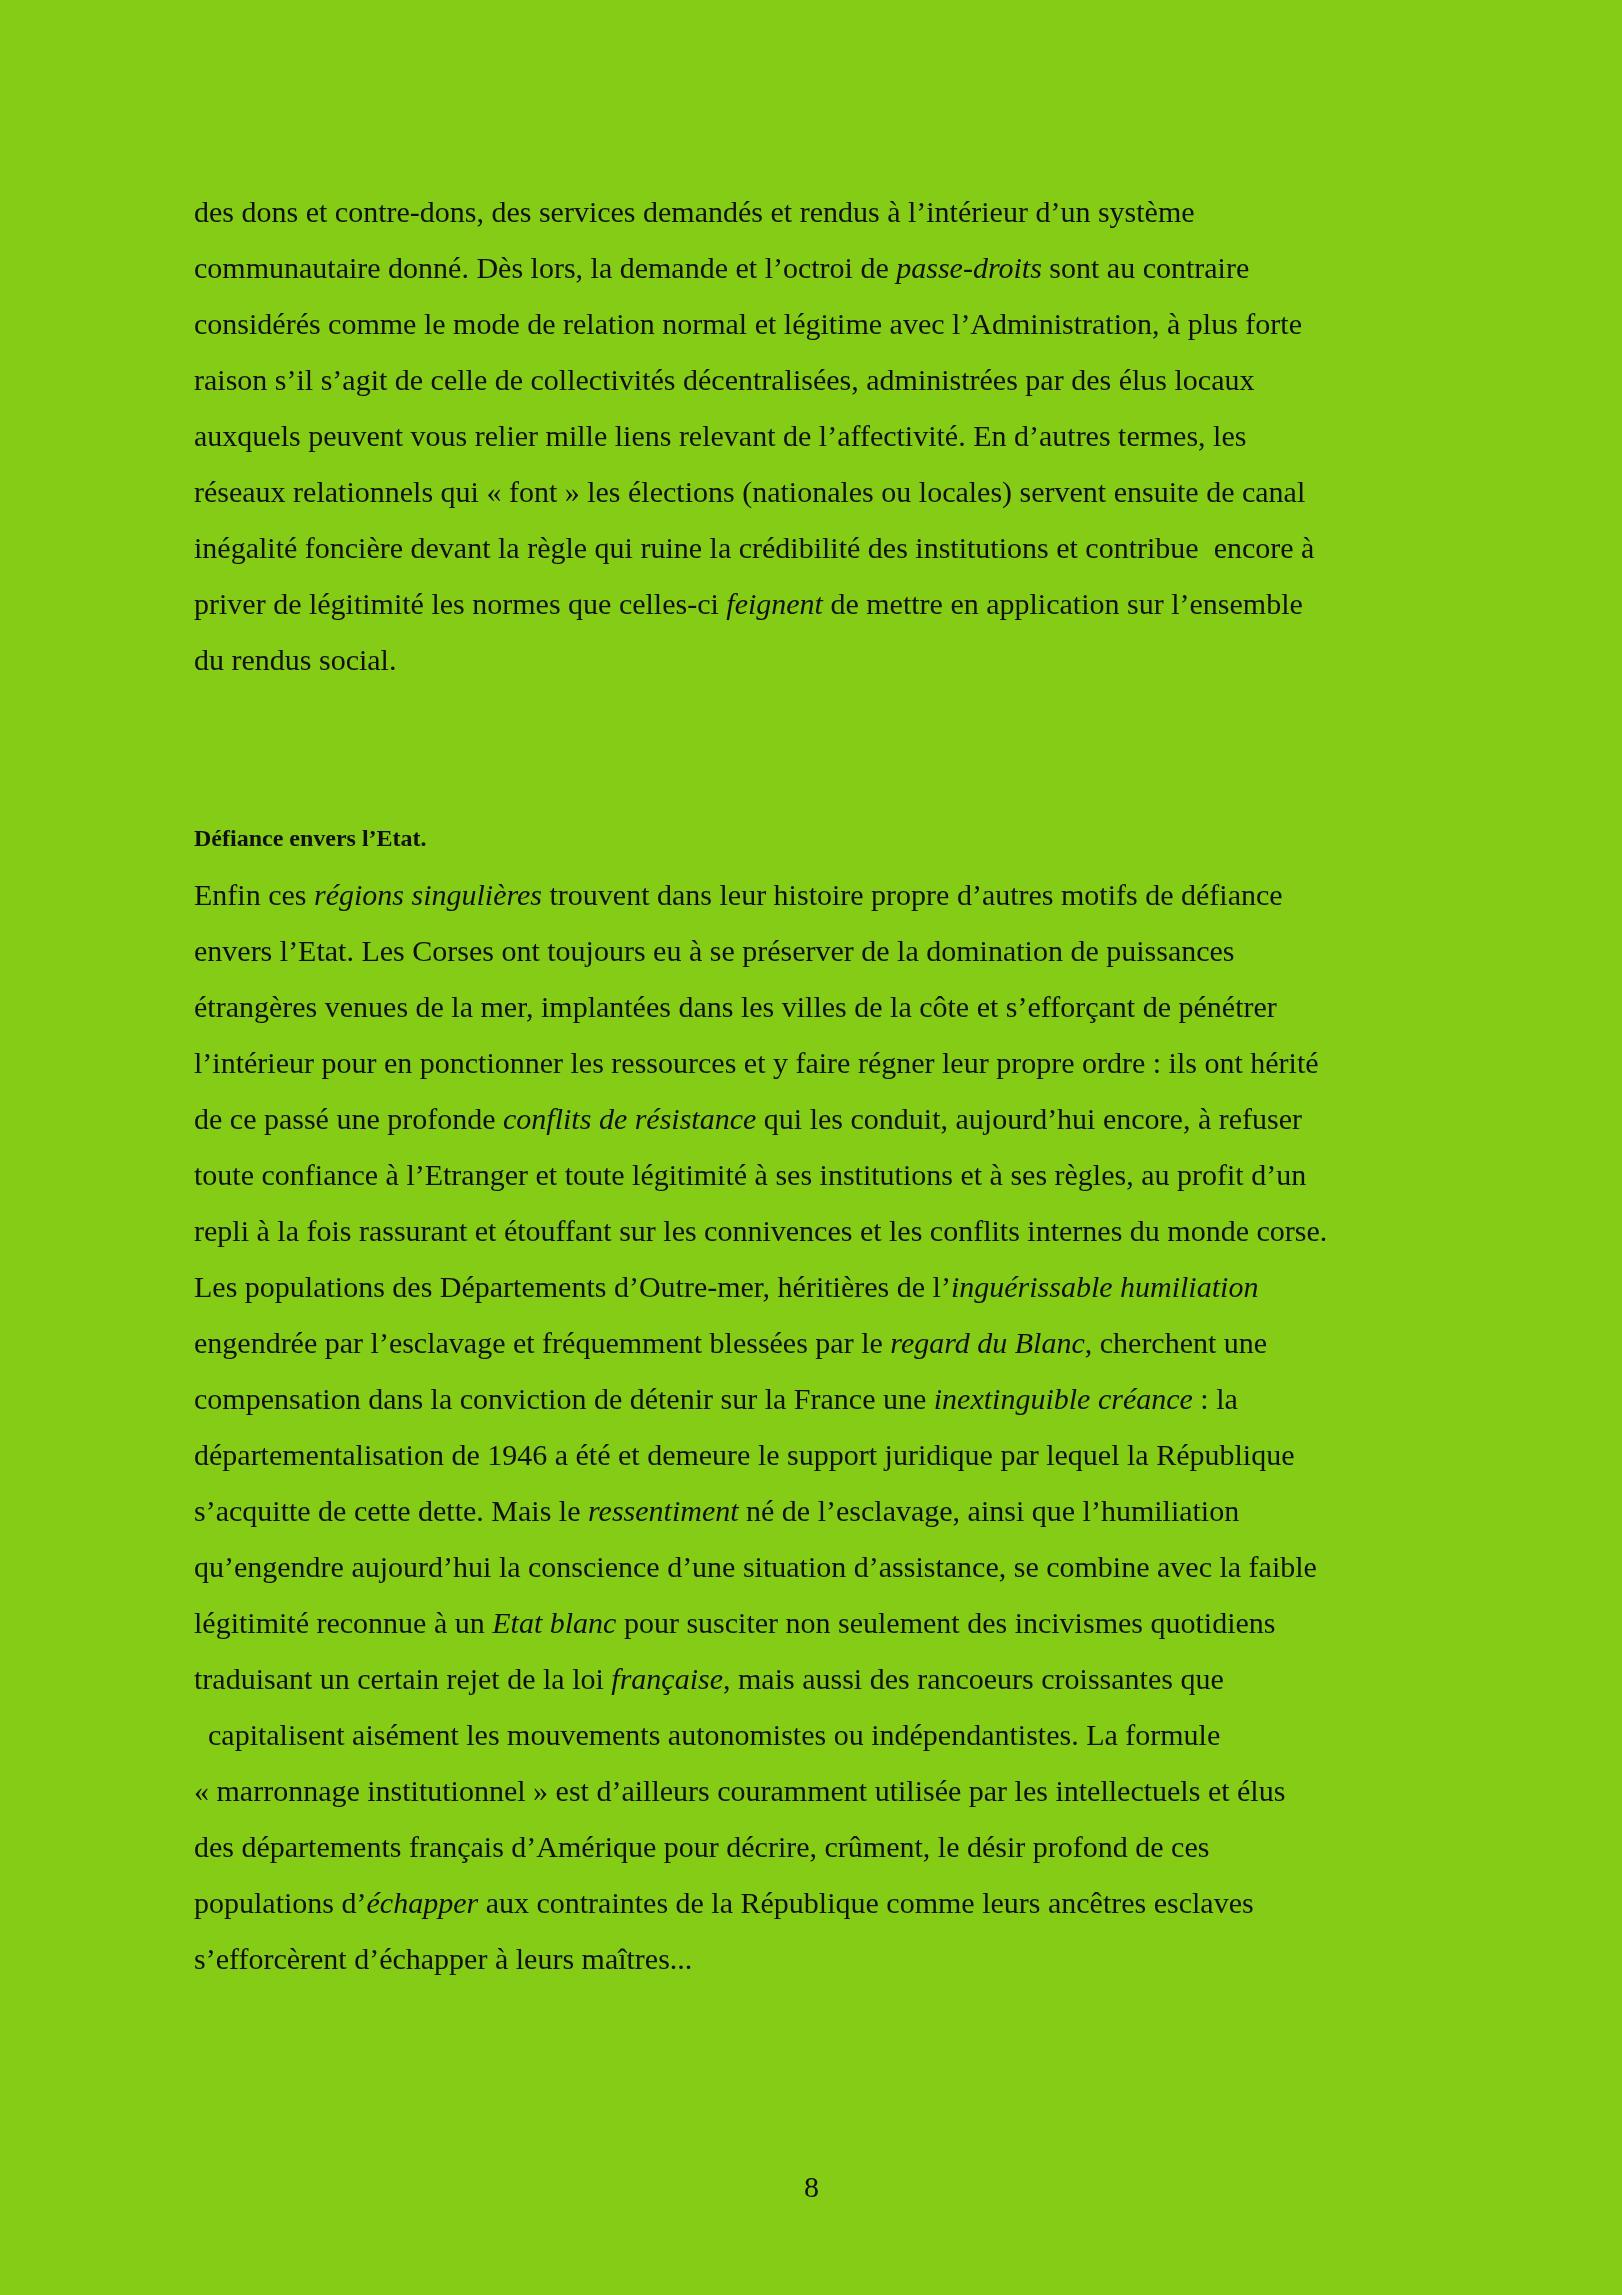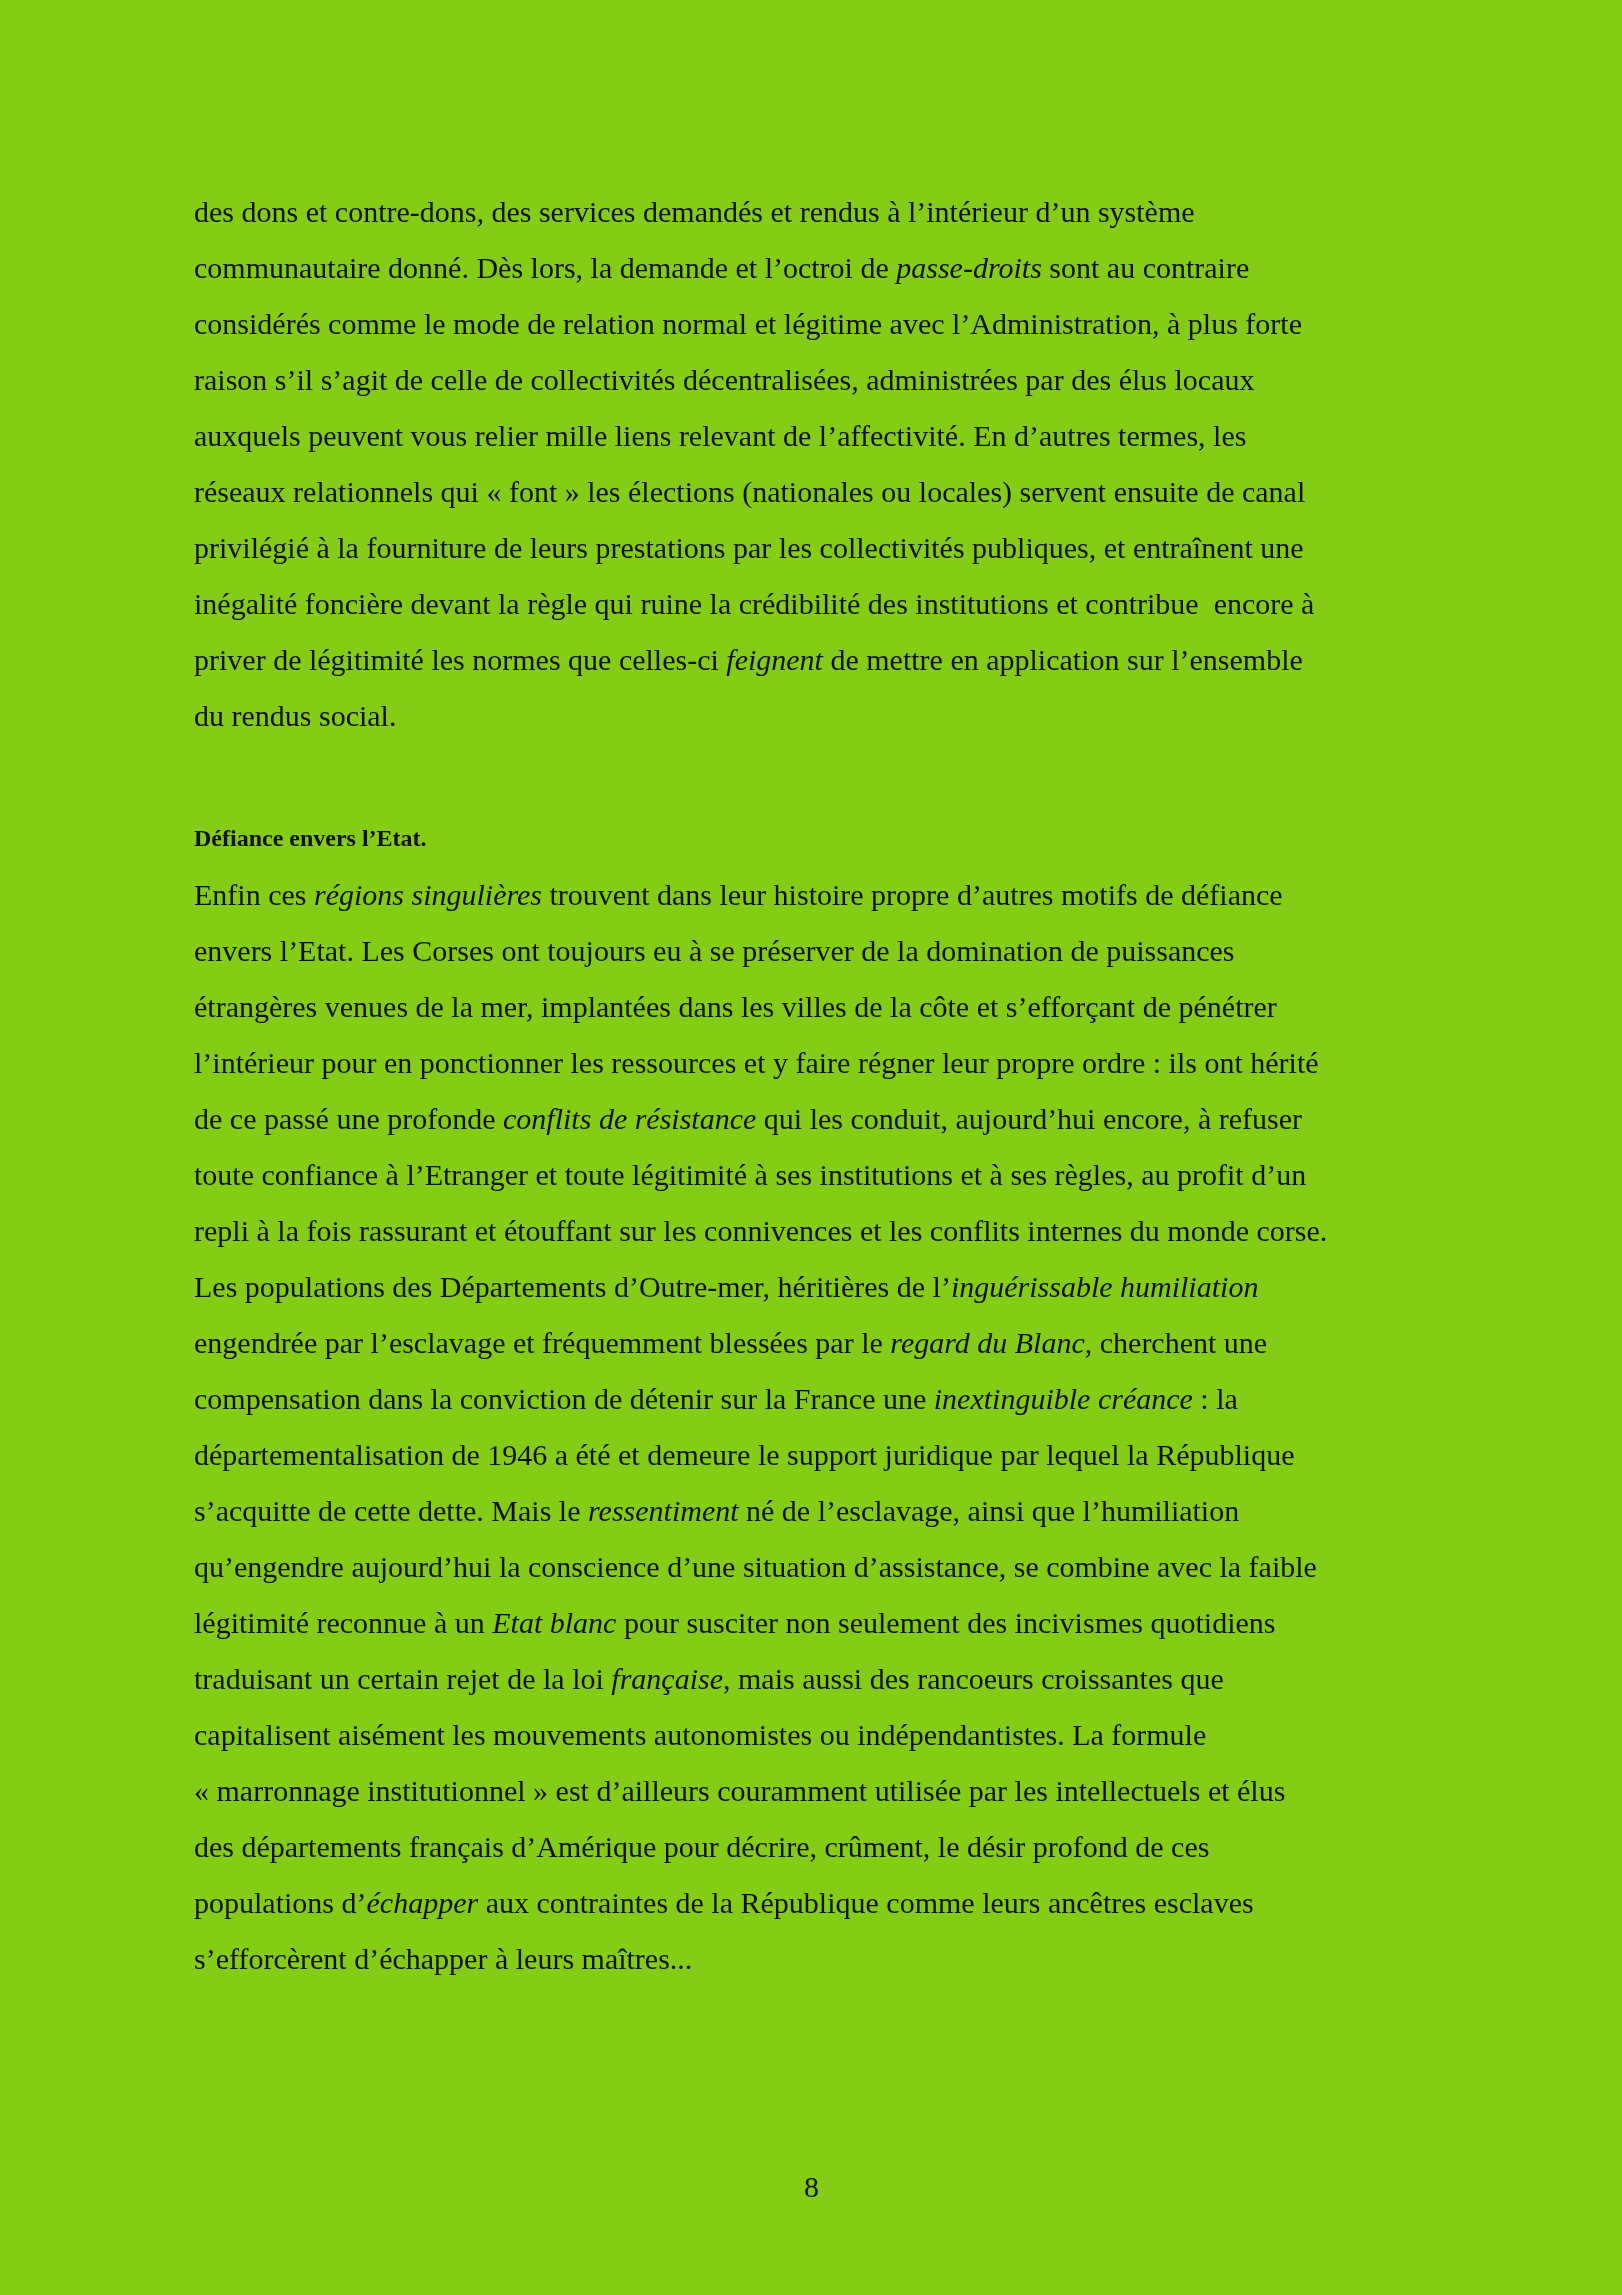--- a/index.html
+++ b/index.html
@@ -22,21 +22,20 @@
 
 <div class="page">
 
   <div class="block" id="para1" style="top:184px;">
       <div class="line" style="text-align: left; text-align-last: left;"><span>des dons et contre-dons, des services demandés et rendus à l’intérieur d’un système</span></div>
       <div class="line" style="text-align: left; text-align-last: left;"><span>communautaire donné. Dès lors, la demande et l’octroi de </span><i>passe-droits</i><span> sont au contraire</span></div>
       <div class="line" style="text-align: left; text-align-last: left;"><span>considérés comme le mode de relation normal et légitime avec l’Administration, à plus forte</span></div>
       <div class="line" style="text-align: left; text-align-last: left;"><span>raison s’il s’agit de celle de collectivités décentralisées, administrées par des élus locaux</span></div>
       <div class="line" style="text-align: left; text-align-last: left;"><span>auxquels peuvent vous relier mille liens relevant de l’affectivité. En d’autres termes, les</span></div>
       <div class="line" style="text-align: left; text-align-last: left;"><span>réseaux relationnels qui « font » les élections (nationales ou locales) servent ensuite de canal</span></div>
-      <div class="line" style="text-align: left; text-align-last: left;"><span>privilégié à la fourniture de leurs prestations par les collectivités publiques, et entraînent une</span></div>
       <div class="line" style="text-align: left; text-align-last: left;"><span>inégalité foncière devant la règle qui ruine la crédibilité des institutions et contribue  encore à</span></div>
       <div class="line" style="text-align: left; text-align-last: left;"><span>priver de légitimité les normes que celles-ci </span><i>feignent</i><span> de mettre en application sur l’ensemble</span></div>
       <div class="line last"><span>du rendus social.</span></div>
     </div>
 
   <div class="heading">Défiance envers l’Etat.</div>
 
   <div class="block" id="para2" style="top:867px;">
       <div class="line" style="text-align: left; text-align-last: left;"><span>Enfin ces </span><i>régions singulières</i><span> trouvent dans leur histoire propre d’autres motifs de défiance</span></div>
       <div class="line" style="text-align: left; text-align-last: left;"><span>envers l’Etat. Les Corses ont toujours eu à se préserver de la domination de puissances</span></div>
@@ -46,21 +45,21 @@
       <div class="line" style="text-align: left; text-align-last: left;"><span>toute confiance à l’Etranger et toute légitimité à ses institutions et à ses règles, au profit d’un</span></div>
       <div class="line" style="text-align: left; text-align-last: left;"><span>repli à la fois rassurant et étouffant sur les connivences et les conflits internes du monde corse.</span></div>
       <div class="line" style="text-align: left; text-align-last: left;"><span>Les populations des Départements d’Outre-mer, héritières de l’</span><i>inguérissable humiliation</i></div>
       <div class="line" style="text-align: left; text-align-last: left;"><span>engendrée par l’esclavage et fréquemment blessées par le </span><i>regard du Blanc</i><span>, cherchent une</span></div>
       <div class="line" style="word-spacing: 0px; text-align: left; text-align-last: left;"><span>compensation dans la conviction de détenir sur la France une </span><i>inextinguible créance</i><span> : la</span></div>
       <div class="line" style="text-align: left; text-align-last: left;"><span>départementalisation de 1946 a été et demeure le support juridique par lequel la République</span></div>
       <div class="line" style="text-align: left; text-align-last: left;"><span>s’acquitte de cette dette. Mais le </span><i>ressentiment</i><span> né de l’esclavage, ainsi que l’humiliation</span></div>
       <div class="line" style="text-align: right; text-align-last: left;"><span>qu’engendre aujourd’hui la conscience d’une situation d’assistance, se combine avec la faible</span></div>
       <div class="line" style="text-align: left; text-align-last: left;"><span>légitimité reconnue à un </span><i>Etat blanc</i><span> pour susciter non seulement des incivismes quotidiens</span></div>
       <div class="line" style="text-align: left; text-align-last: left;"><span>traduisant un certain rejet de la loi </span><i>française</i><span>, mais aussi des rancoeurs croissantes que</span></div>
-      <div class="line" style="text-align: left; text-align-last: left;"><span>capitalisent aisément les mouvements autonomistes ou indépendantistes. La formule</span></div>
+      <div class="line" style="text-align: left; text-align-last: left; margin-left: 14px;"><span>capitalisent aisément les mouvements autonomistes ou indépendantistes. La formule</span></div>
       <div class="line" style="text-align: left; text-align-last: left;"><span>« marronnage institutionnel » est d’ailleurs couramment utilisée par les intellectuels et élus</span></div>
       <div class="line" style="text-align: left; text-align-last: left;"><span>des départements français d’Amérique pour décrire, crûment, le désir profond de ces</span></div>
       <div class="line" style="word-spacing: 0px; text-align: left; text-align-last: left;"><span>populations d’</span><i>échapper</i><span> aux contraintes de la République comme leurs ancêtres esclaves</span></div>
       <div class="line last"><span>s’efforcèrent d’échapper à leurs maîtres...</span></div>
     </div>
 
   <div class="pagenum">8</div>
 </div>
 
 

